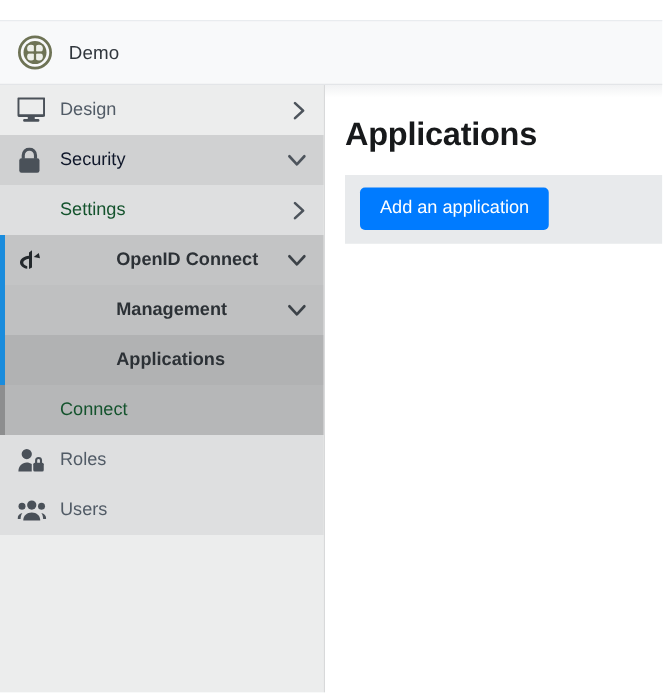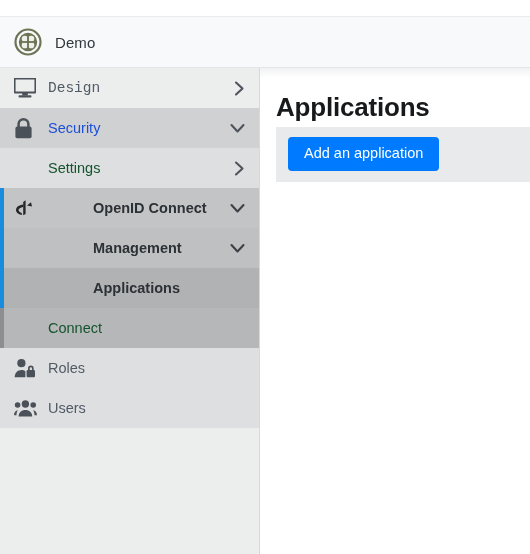--- a/index.html
+++ b/index.html
@@ -62,31 +62,31 @@
     color: #515b66;
     white-space: nowrap;
     padding-left: 8px;
   }
   .nav-chev {
     flex: 0 0 auto; color: #4d545c;
     display: flex; align-items: center;
   }
 
   
-  .lvl0   { background: #eceded; font-family: Liberation Mono, monospace; }
+  .lvl0   { background: #eceded; }
   .lvl1   { background: #d0d1d2; }
   .lvl1b  { background: #dedfe0; }
   .lvl2   { background: #c3c4c5; }
   .lvl2b  { background: #bfc0c1; }
   .lvl3   { background: #b1b2b3; }
   .lvl3b  { background: #b6b7b8; }
   .lvl-empty { background: #eceded; flex: 1 1 auto; }
 
   .bold .nav-label { font-weight: bold; color: #2c3136; margin-left: 45px; }
-  .dark .nav-label { color: #1d4ed8; }
+  .dark .nav-label { color: #0f172a; }
   .muted .nav-label { color: #14532d; }
   .indent1 .nav-label { padding-left: 8px; }
 
   .acc-blue { background: #1a8cdd; }
   .acc-gray { background: #8d8e8f; }
   .acc-none { background: transparent; }
 
   
   .content {
     flex: 1 1 auto;
@@ -99,21 +99,21 @@
     background: linear-gradient(to bottom, #f1f2f3, #ffffff);
   }
   .page-title {
     font-size: 26px;
     font-weight: bold;
     color: #17191b;
     padding: 14px 0 0 16px;
     letter-spacing: -.2px;
   }
   .action-panel {
-    margin: 4px 0 0 16px;
+    margin: 17px 0 0 16px;
     background: #e8eaec;
     padding: 10px 12px 11px 12px;
     display: inline-block;
     width: calc(100% - 16px);
   }
   .btn-primary {
     background: #007bff;
     color: #ffffff;
     border: none;
     border-radius: 4px;

